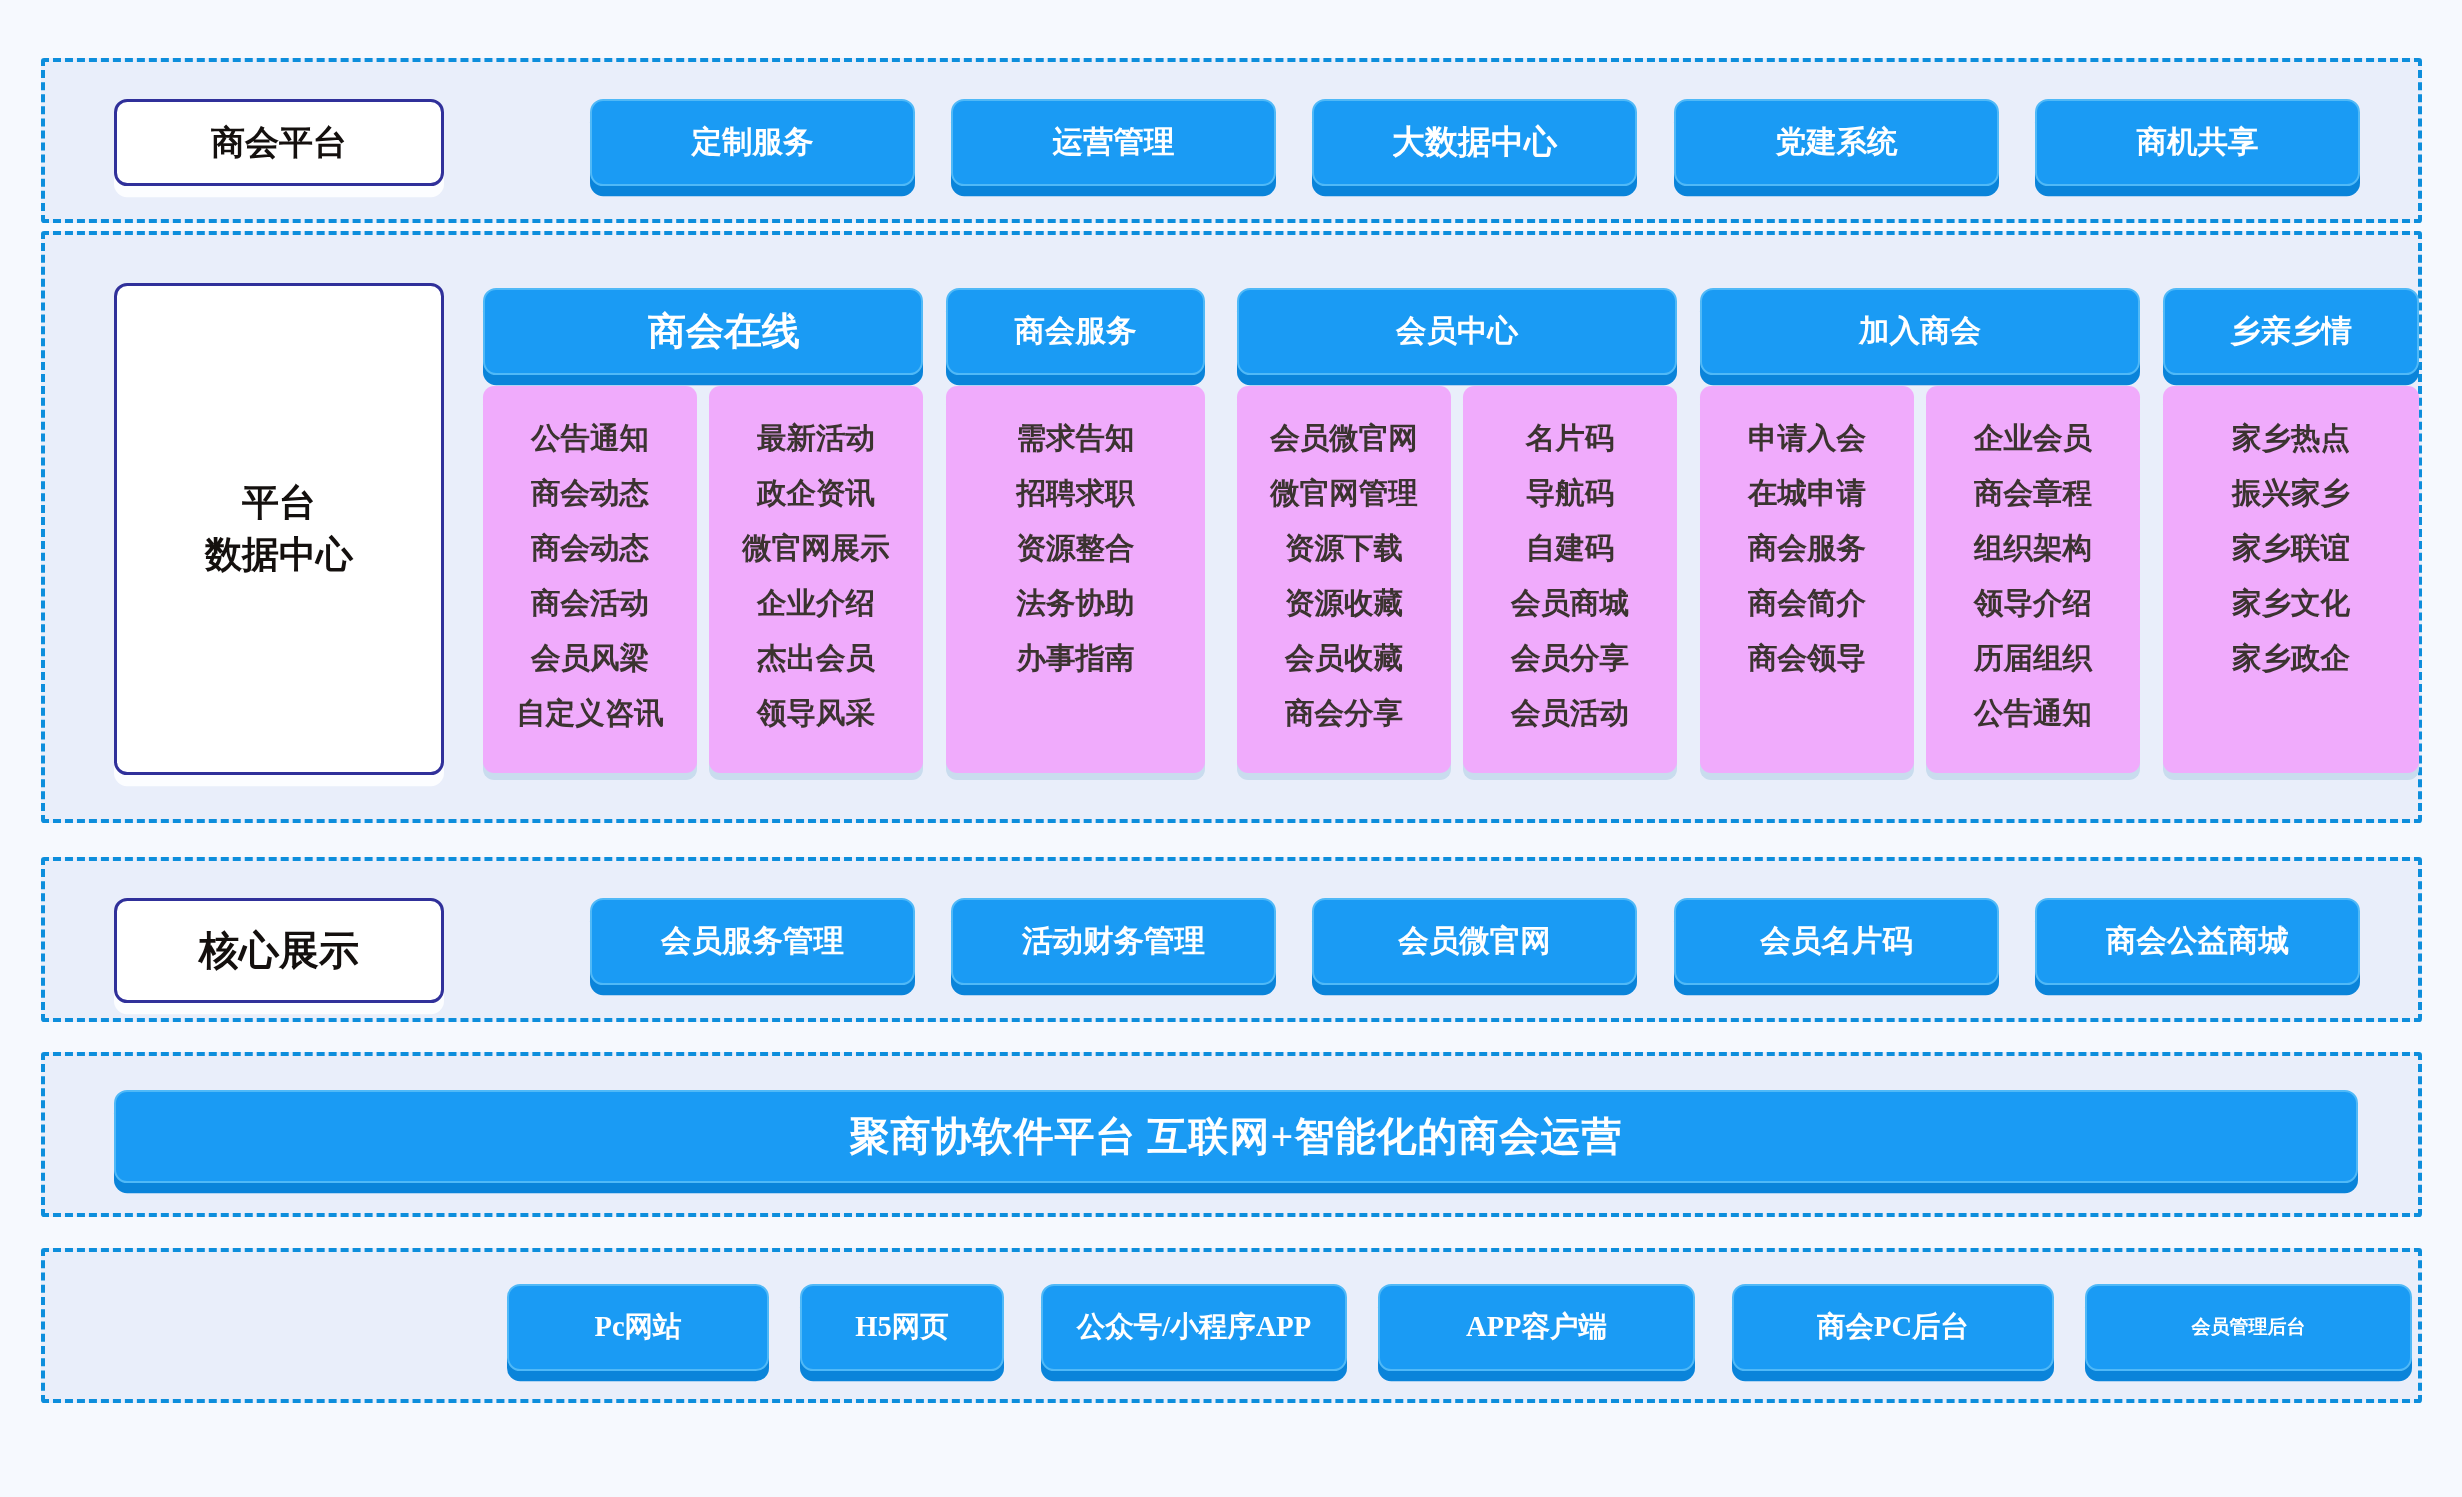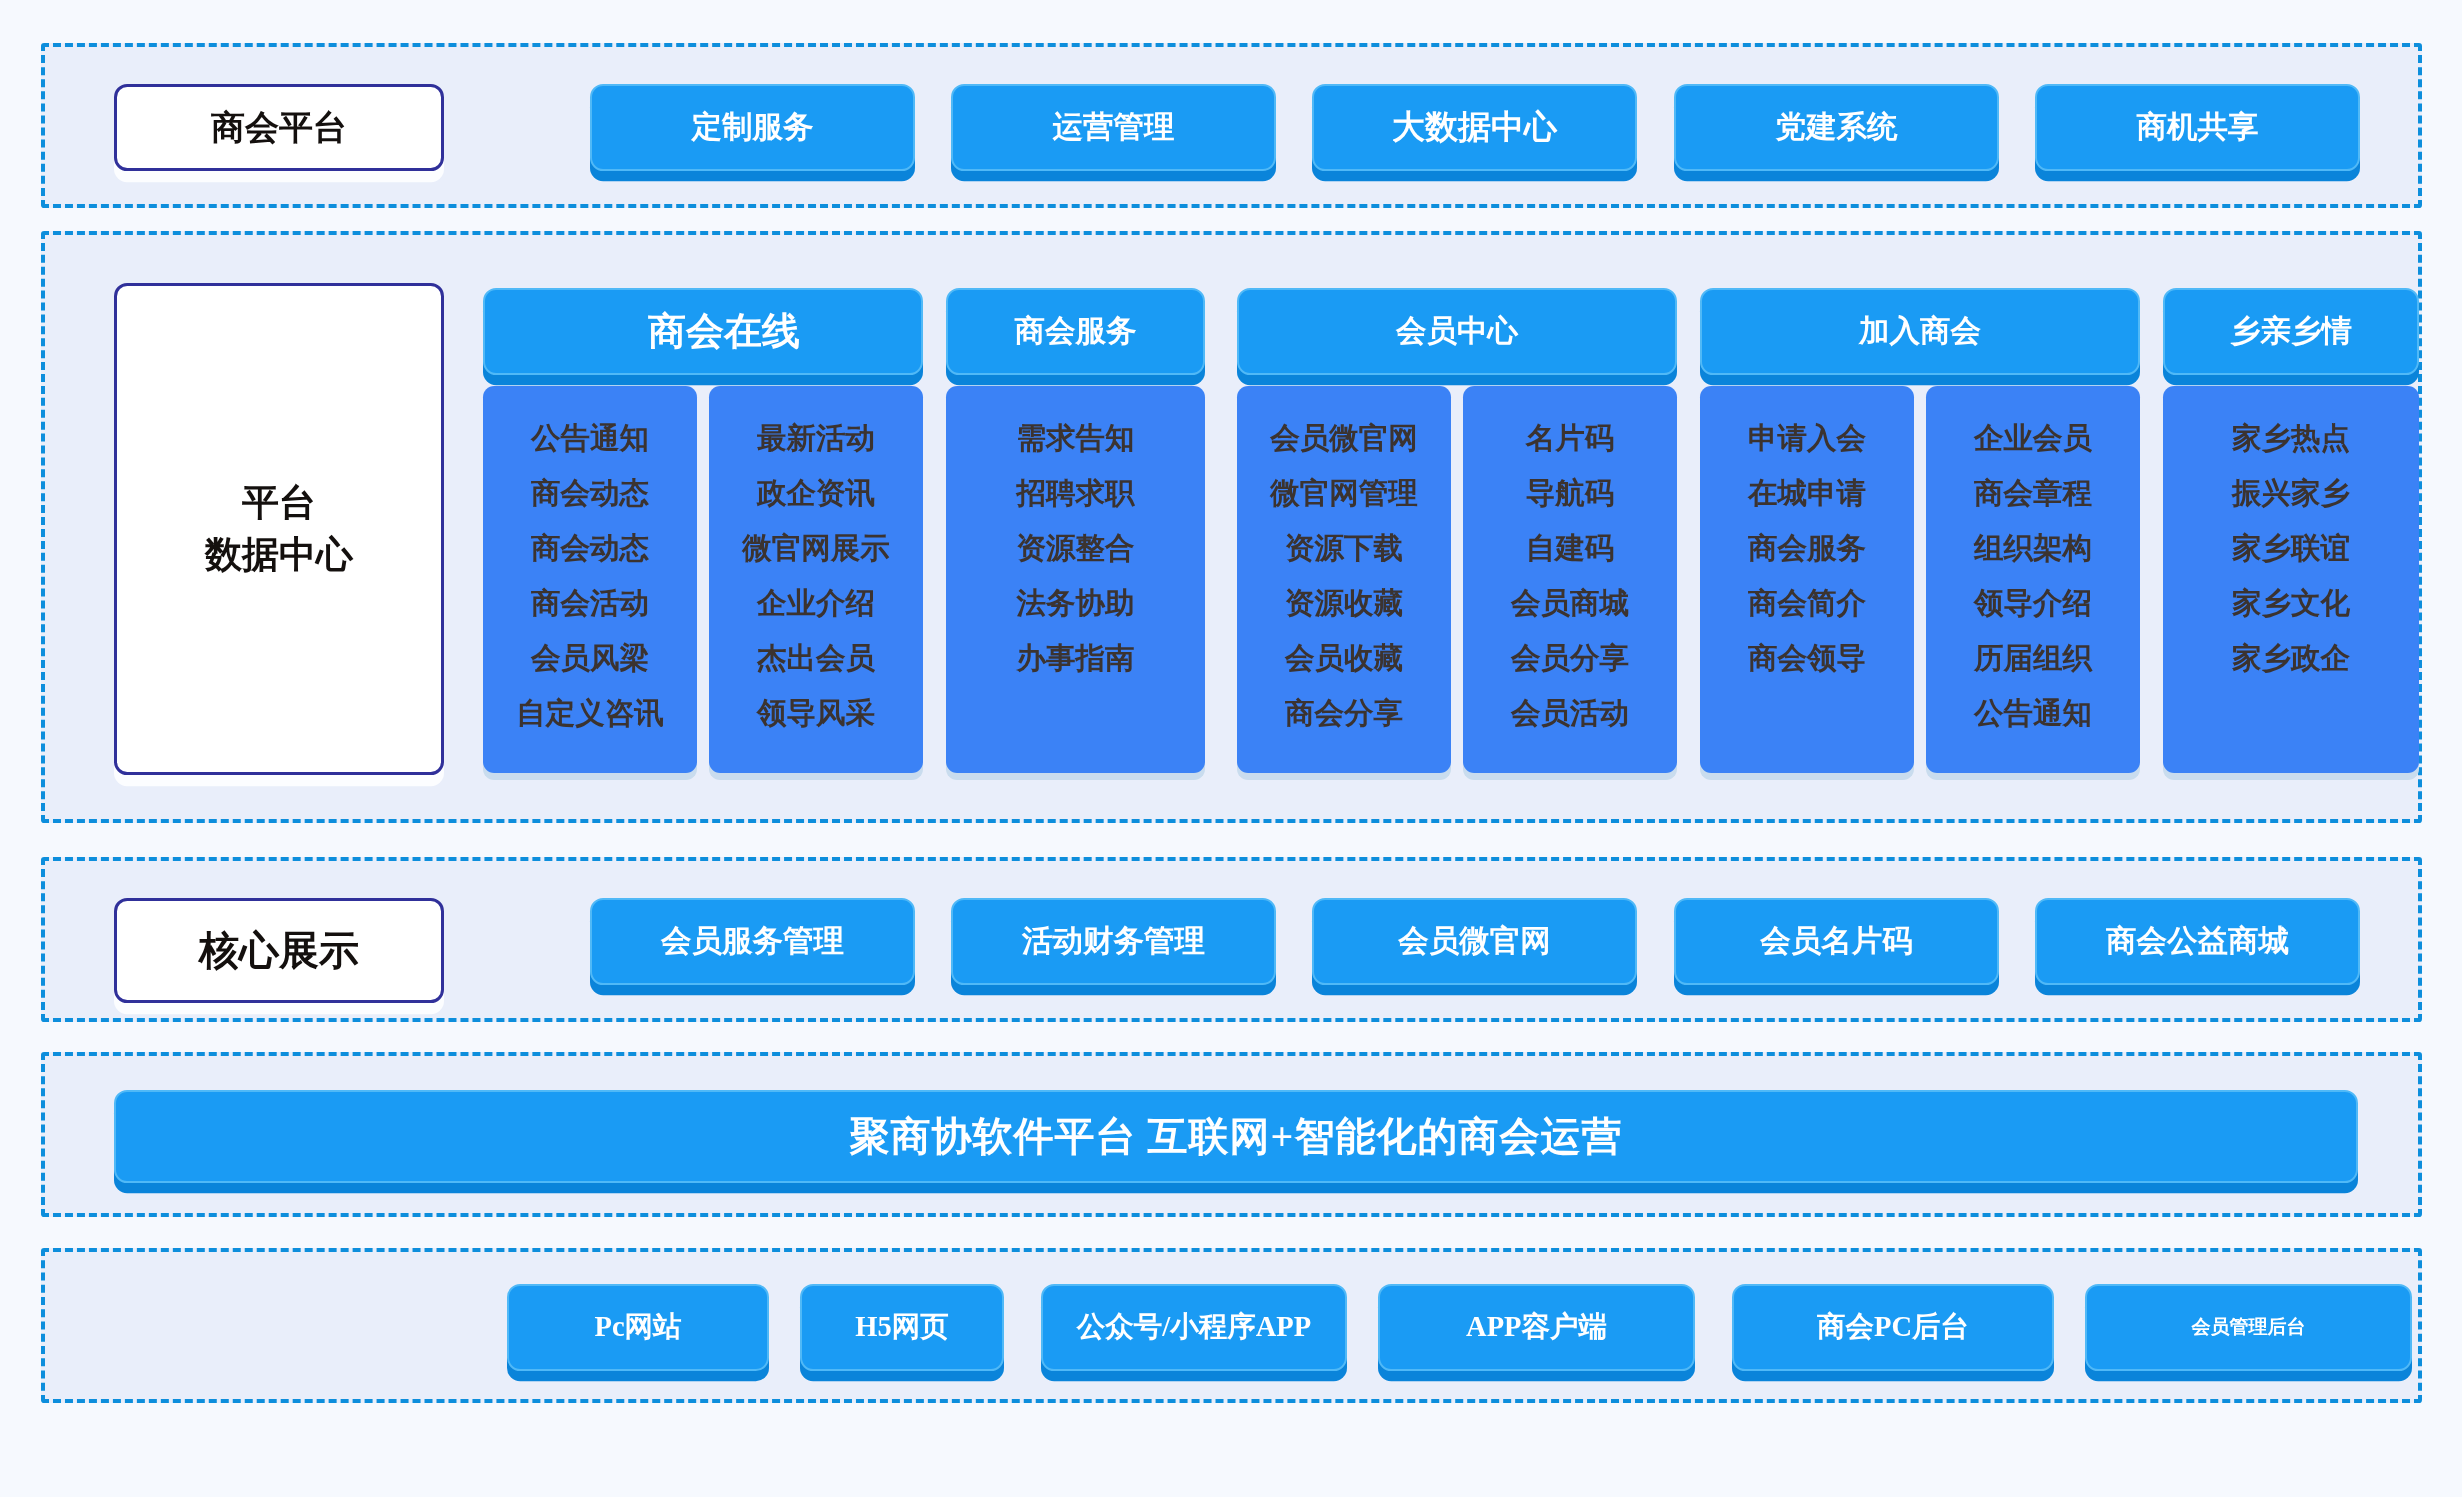--- a/index.html
+++ b/index.html
@@ -5,38 +5,38 @@
   html,body{margin:0;padding:0;}
   body{
     width:2462px;height:1497px;position:relative;
     background:#f6f9fe;
     font-family:"Liberation Serif","DejaVu Serif",serif;
   }
   .section{
     position:absolute;left:41px;width:2381px;box-sizing:border-box;
     border:4.6px dashed #0d8edc;background:#e9eefa;border-radius:3.1px;
   }
-  #sec1{top:43px;height:165px;}
+  #sec1{top:58px;height:165px;}
   #sec2{top:231px;height:592px;}
   #sec3{top:857px;height:165px;}
   #sec4{top:1052px;height:165px;}
   #sec5{top:1248px;height:155px;}
   .whitebox{
     position:absolute;background:#ffffff;border:3.1px solid #30309a;border-radius:13.2px;
     box-shadow:0 11.2px 0 #fcfdff;display:flex;flex-direction:column;
     align-items:center;justify-content:center;color:#14100e;font-weight:bold;
     text-align:center;box-sizing:border-box;
   }
   .btn3d{
     position:absolute;background:#1a9bf4;border:2px solid #50b9f7;border-radius:13.2px;
     box-shadow:0 10.2px 0 #0a84da;display:flex;align-items:center;justify-content:center;
     color:#ffffff;font-weight:bold;white-space:nowrap;box-sizing:border-box;
   }
   .itemcol{
-    position:absolute;background:#3b82f6;border-radius:11.2px;
+    position:absolute;background:#f0abfc;border-radius:11.2px;
     box-shadow:0 7.1px 0 #c9dcee;padding-top:25.4px;box-sizing:border-box;
   }
   .itemcol .item{
     font-size:29.5px;line-height:55px;font-weight:bold;color:#3b3330;text-align:center;
   }
   .banner-text{letter-spacing:1px;}
 </style>
 </head>
 <body>
 

